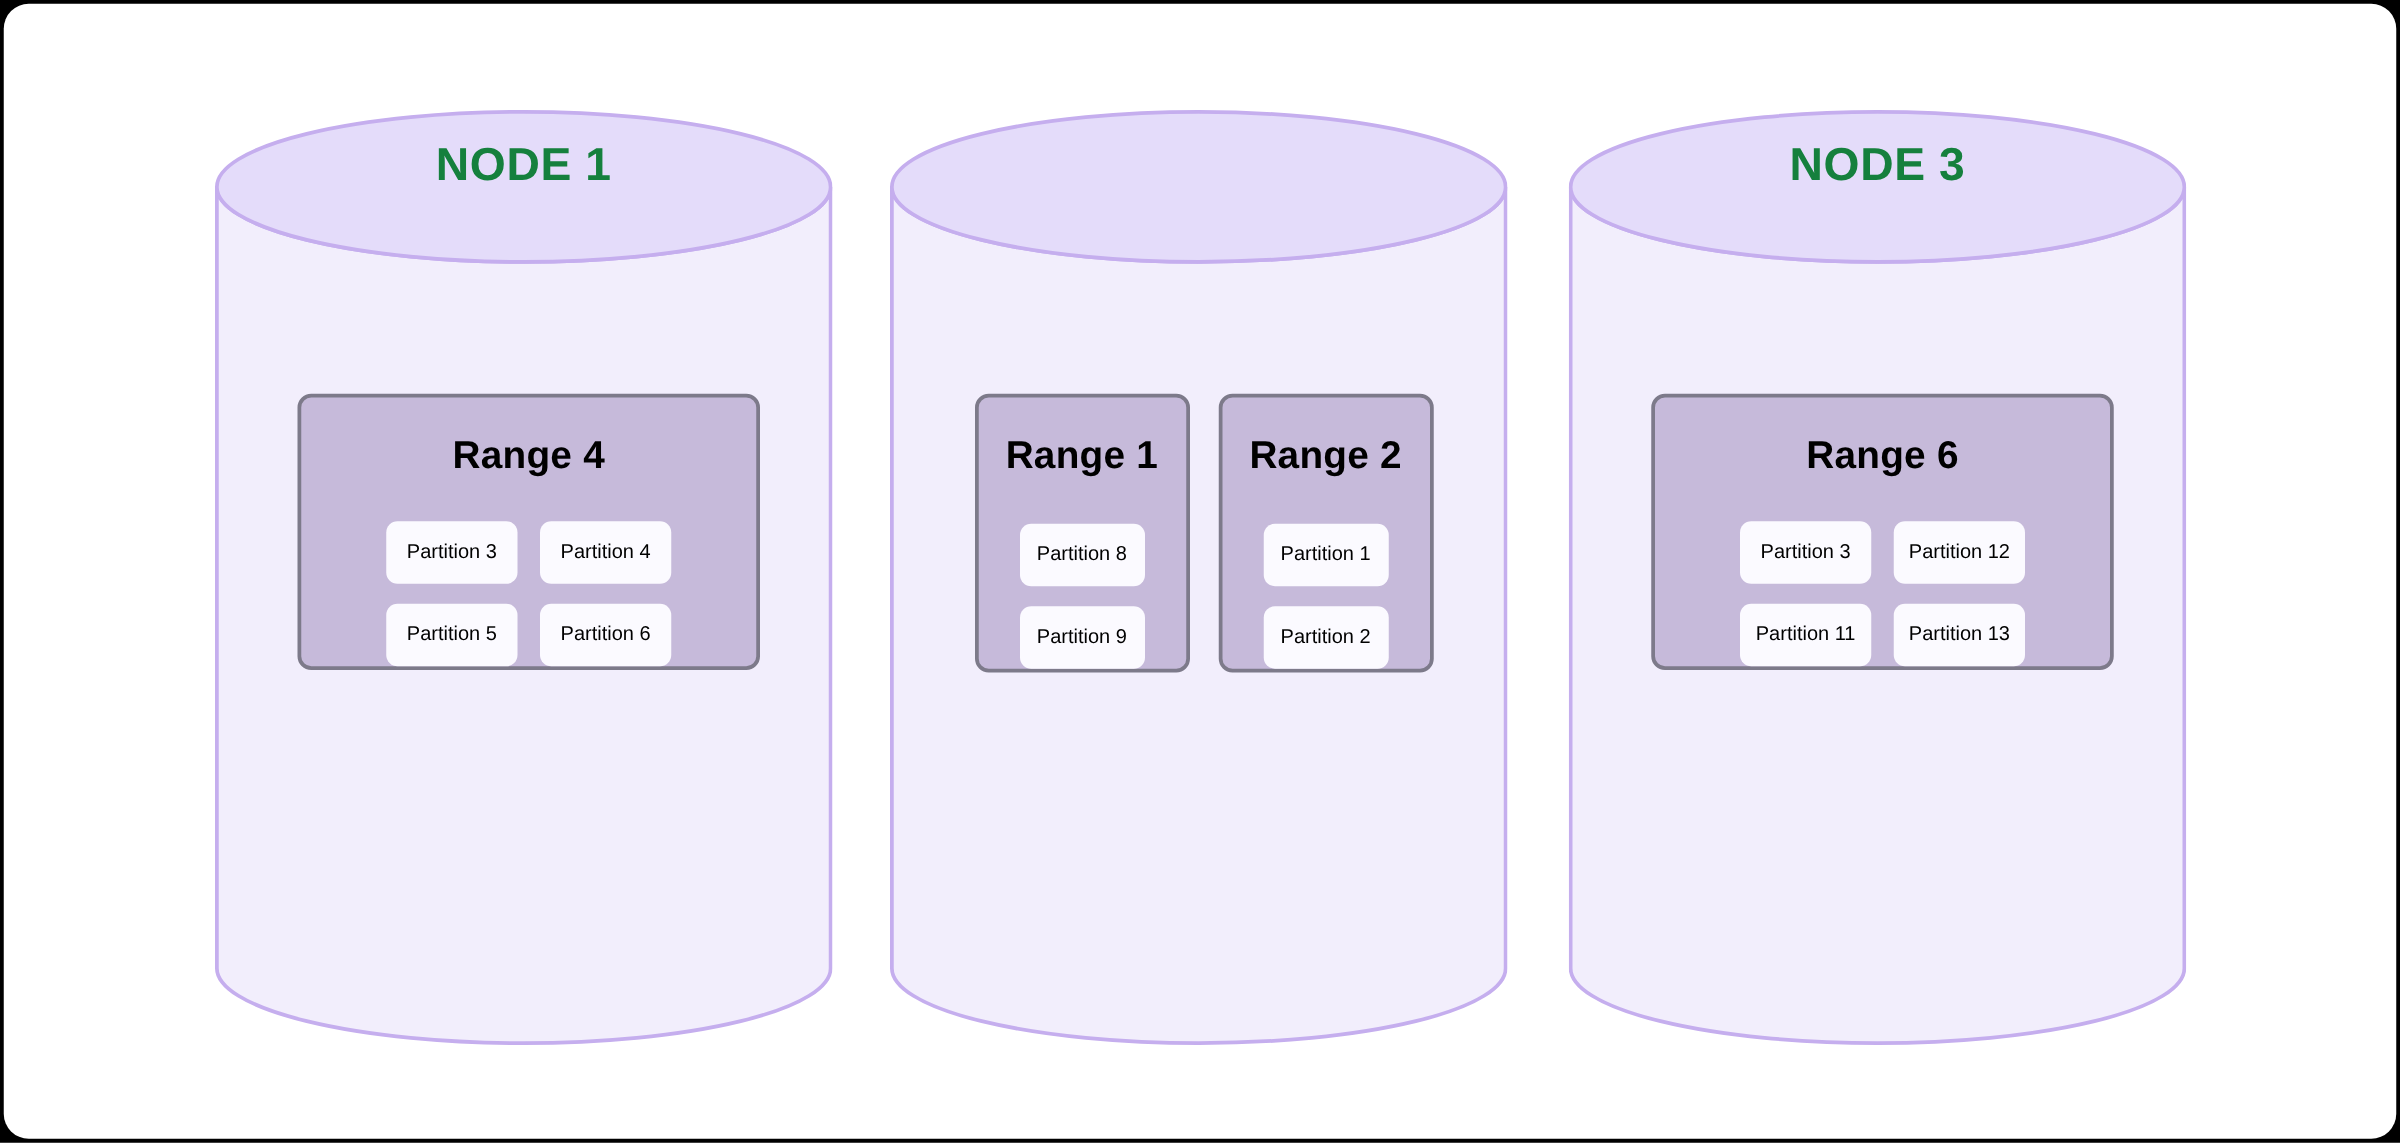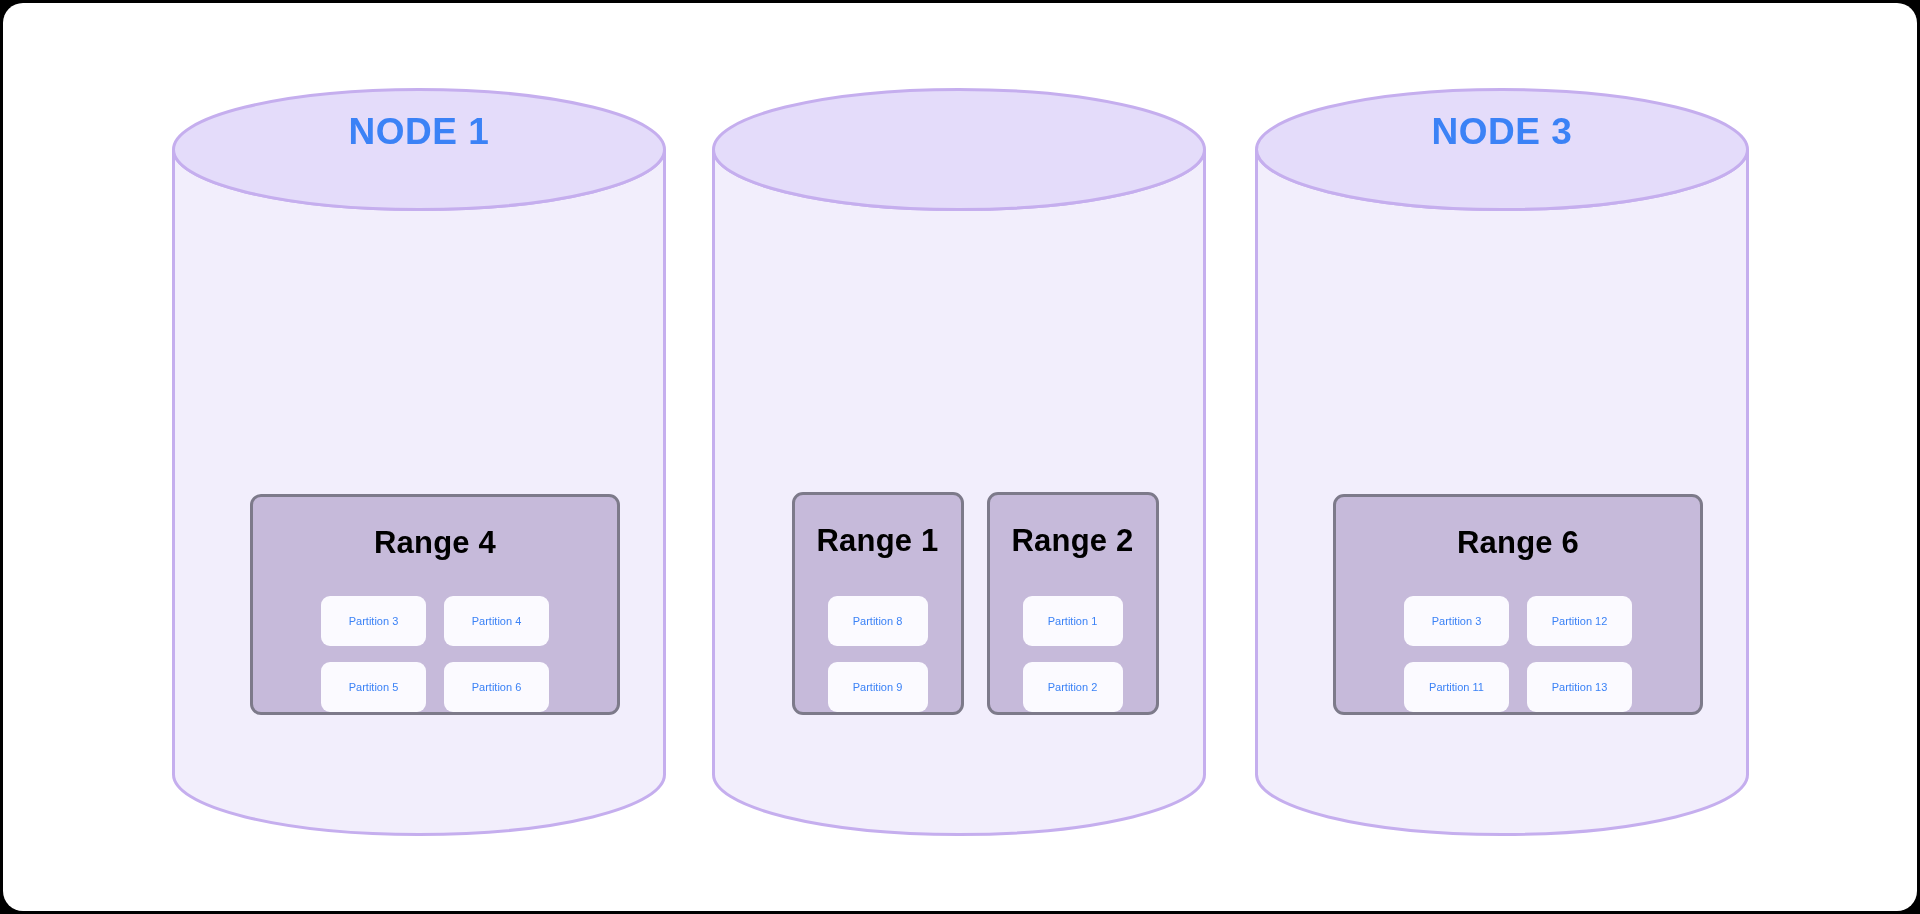--- a/index.html
+++ b/index.html
@@ -53,35 +53,35 @@
 
   .node-title {
     position: absolute;
     left: 0;
     top: 25px;
     width: 494px;
     text-align: center;
     font-size: 37px;
     font-weight: 700;
     letter-spacing: 0.5px;
-    color: #3b82f6;
+    color: #15803d;
     line-height: 1;
     white-space: nowrap;
   }
 
   
   .range-row {
     position: absolute;
-    left: 16px;
+    left: 4px;
     top: 227px;
     width: 494px;
     height: 400px;
     display: flex;
     justify-content: center;
-    align-items: flex-end;
+    align-items: flex-start;
     gap: 23px;
   }
 
   .range-box {
     background: #c6bada;
     border: 3px solid #7d7a8a;
     border-radius: 11px;
     position: relative;
     display: flex;
     flex-direction: column;
@@ -112,23 +112,23 @@
   .partition-grid.cols2 { grid-template-columns: repeat(2, 105px); }
   .partition-grid.cols1 { grid-template-columns: repeat(1, 100px); margin-top: 40px; }
 
   .partition-box {
     background: #fbfaff;
     border-radius: 9px;
     height: 50px;
     display: flex;
     align-items: center;
     justify-content: center;
-    font-size: 11px;
+    font-size: 16px;
     font-weight: 400;
-    color: #3b82f6;
+    color: #000000;
     white-space: nowrap;
   }
 </style>
 </head>
 <body>
 
 <div id="card">
   <div id="cluster">
 
   <div class="node n1">

